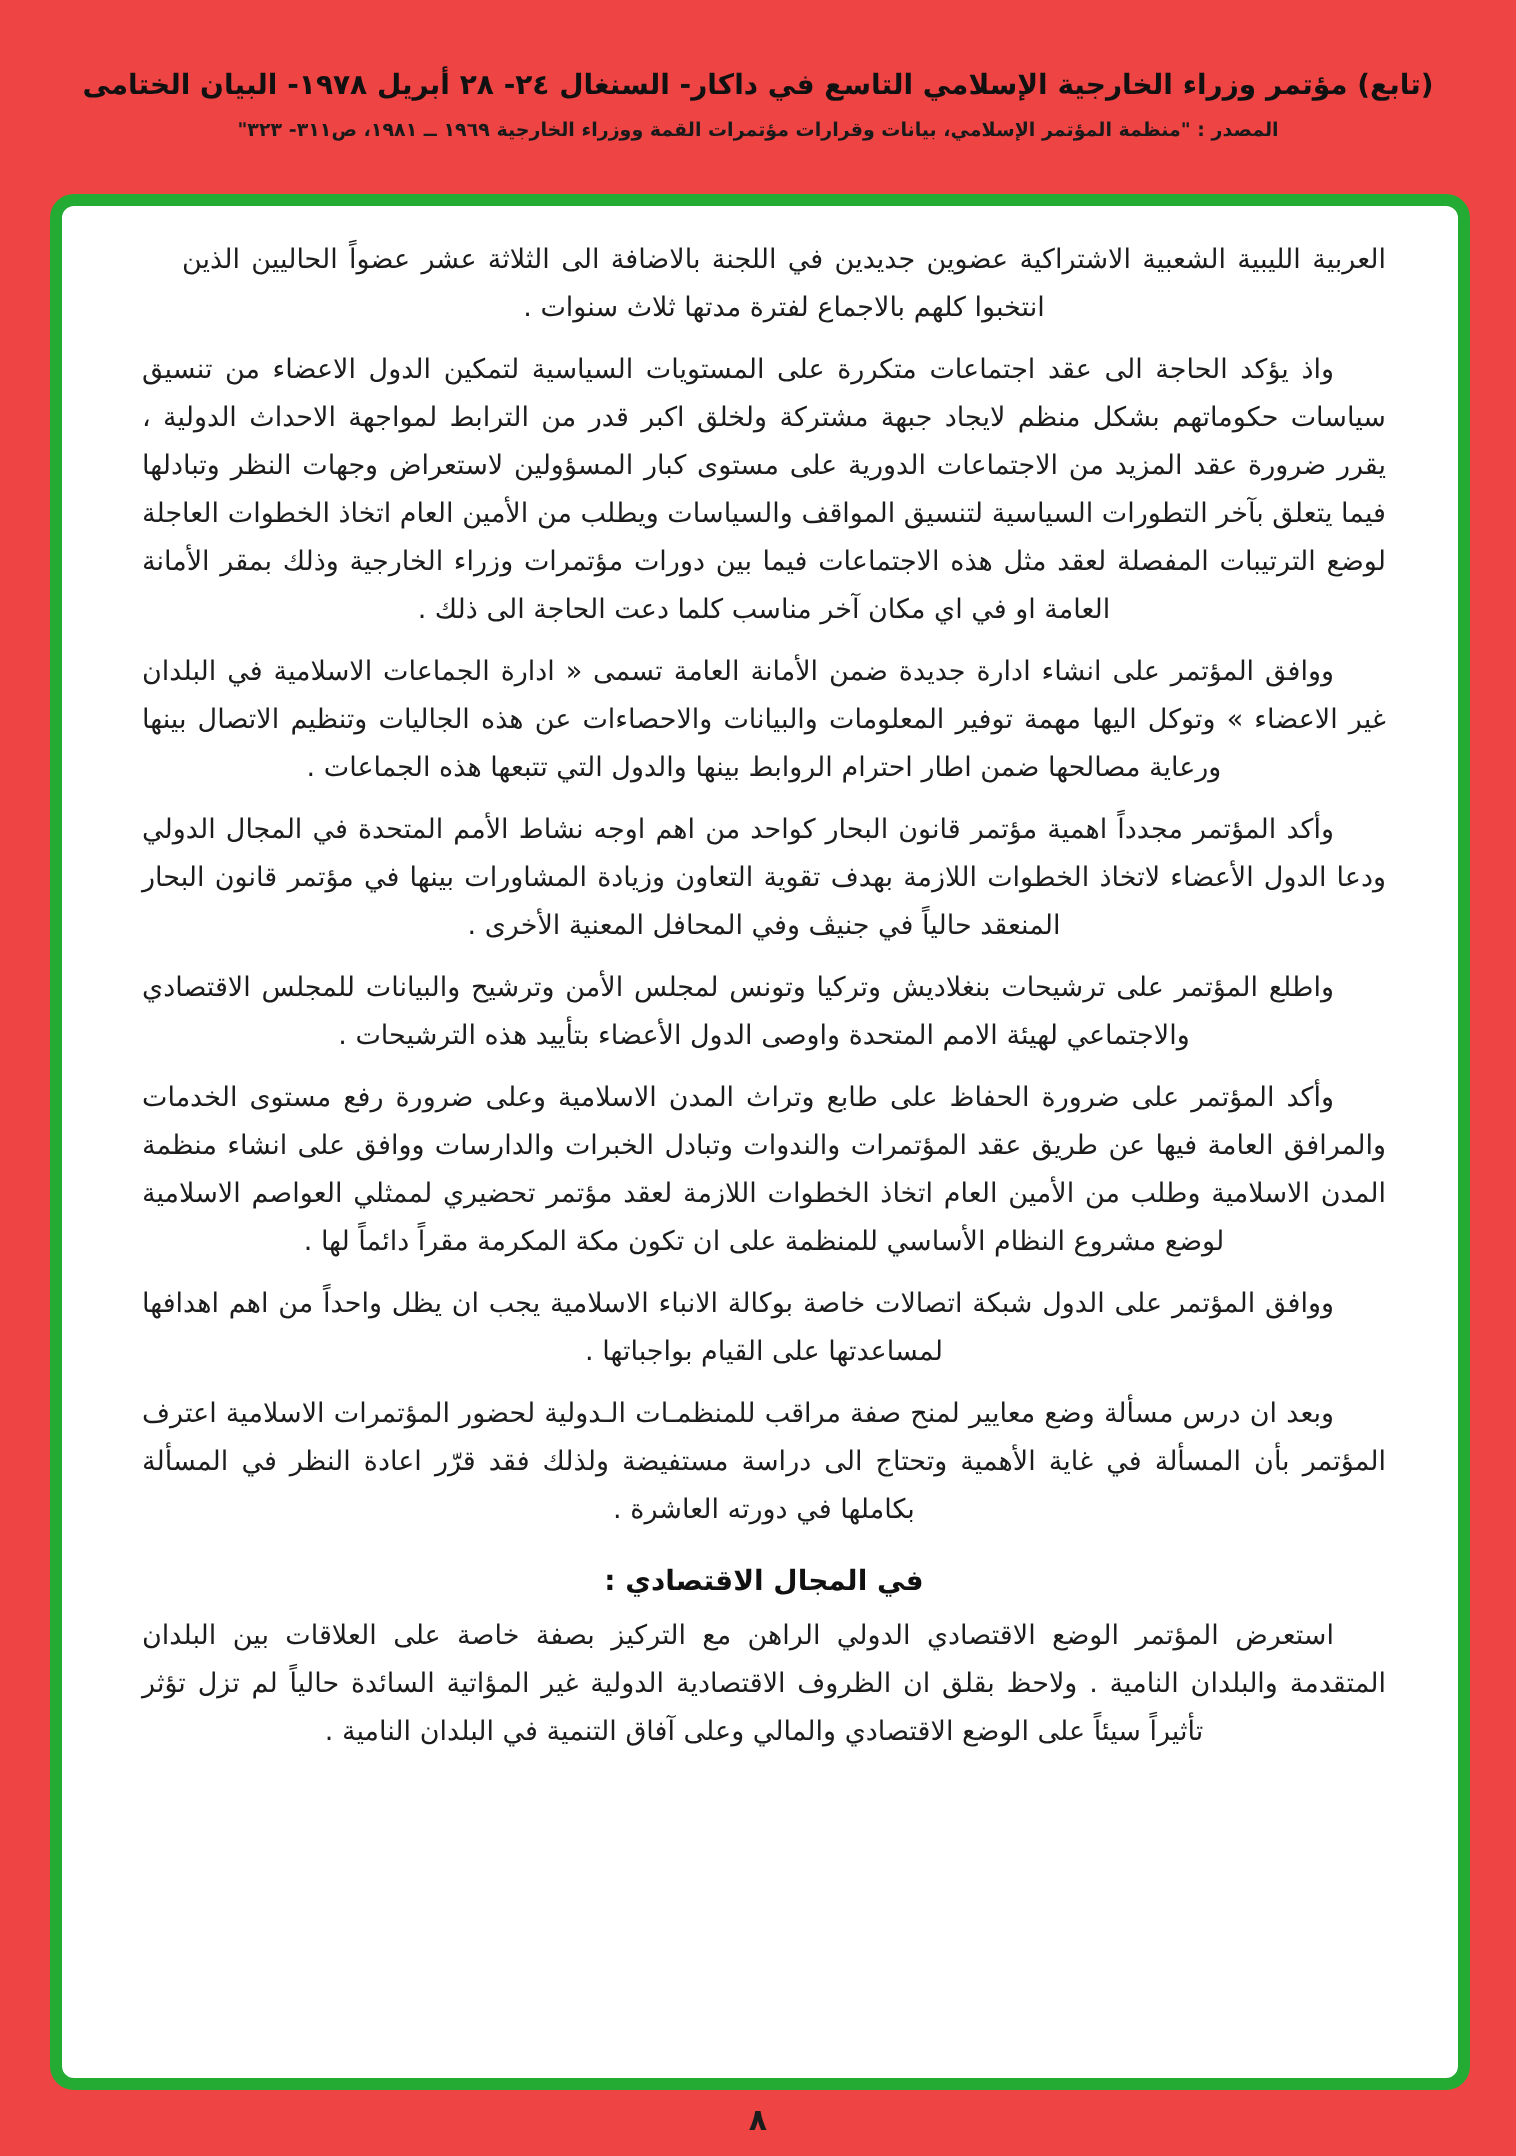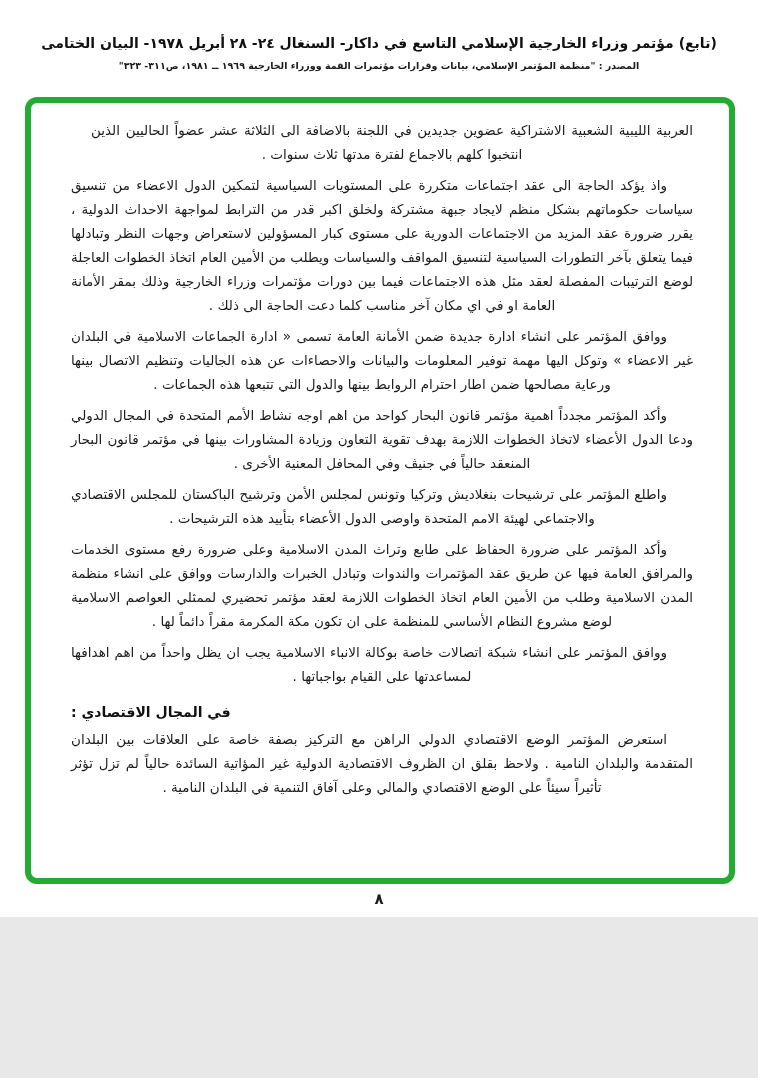--- a/index.html
+++ b/index.html
@@ -3,23 +3,23 @@
 <meta charset="utf-8">
 <style>
   html, body {
     margin: 0;
     padding: 0;
     background: #e8e8e8;
   }
   .page {
     position: relative;
     width: 758px;
-    height: 917px;
+    height: 1078px;
     margin: 0 auto;
-    background: #ffffff;
+    background: #ef4444;
     overflow: hidden;
     font-family: "DejaVu Sans", sans-serif;
     color: #1c1c1c;
     direction: rtl;
   }
   .doc-header {
     padding-top: 32px;
     text-align: center;
     direction: rtl;
   }
@@ -59,21 +59,21 @@
     margin: 7px 0;
     text-indent: 26px;
     color: #1c1c1c;
   }
   .body-par.first {
     text-indent: 0;
     margin-left: 20px;
   }
   .section-heading {
     direction: rtl;
-    text-align: left;
+    text-align: center;
     font-size: 14px;
     font-weight: bold;
     margin: 16px 0 6px 0;
     color: #111111;
   }
   .page-number {
     position: absolute;
     bottom: 9px;
     left: 0;
     right: 0;
@@ -91,23 +91,24 @@
   <div class="doc-header">
     <div class="doc-title">(تابع)  مؤتمر وزراء الخارجية الإسلامي التاسع في داكار- السنغال ٢٤- ٢٨ أبريل ١٩٧٨- البيان الختامى</div>
     <div class="doc-source">المصدر : "منظمة المؤتمر الإسلامي، بيانات وقرارات مؤتمرات القمة ووزراء الخارجية ١٩٦٩ ــ ١٩٨١، ص٣١١- ٣٢٣"</div>
   </div>
 
   <div class="content-box">
     <p class="body-par first">العربية الليبية الشعبية الاشتراكية عضوين جديدين في اللجنة بالاضافة الى الثلاثة عشر عضواً الحاليين الذين انتخبوا كلهم بالاجماع لفترة مدتها ثلاث سنوات .</p>
     <p class="body-par">واذ يؤكد الحاجة الى عقد اجتماعات متكررة على المستويات السياسية لتمكين الدول الاعضاء من تنسيق سياسات حكوماتهم بشكل منظم لايجاد جبهة مشتركة ولخلق اكبر قدر من الترابط لمواجهة الاحداث الدولية ، يقرر ضرورة عقد المزيد من الاجتماعات الدورية على مستوى كبار المسؤولين لاستعراض وجهات النظر وتبادلها فيما يتعلق بآخر التطورات السياسية لتنسيق المواقف والسياسات ويطلب من الأمين العام اتخاذ الخطوات العاجلة لوضع الترتيبات المفصلة لعقد مثل هذه الاجتماعات فيما بين دورات مؤتمرات وزراء الخارجية وذلك بمقر الأمانة العامة او في اي مكان آخر مناسب كلما دعت الحاجة الى ذلك .</p>
     <p class="body-par">ووافق المؤتمر على انشاء ادارة جديدة ضمن الأمانة العامة تسمى « ادارة الجماعات الاسلامية في البلدان غير الاعضاء » وتوكل اليها مهمة توفير المعلومات والبيانات والاحصاءات عن هذه الجاليات وتنظيم الاتصال بينها ورعاية مصالحها ضمن اطار احترام الروابط بينها والدول التي تتبعها هذه الجماعات .</p>
     <p class="body-par">وأكد المؤتمر مجدداً اهمية مؤتمر قانون البحار كواحد من اهم اوجه نشاط الأمم المتحدة في المجال الدولي ودعا الدول الأعضاء لاتخاذ الخطوات اللازمة بهدف تقوية التعاون وزيادة المشاورات بينها في مؤتمر قانون البحار المنعقد حالياً في جنيڤ وفي المحافل المعنية الأخرى .</p>
-    <p class="body-par">واطلع المؤتمر على ترشيحات بنغلاديش وتركيا وتونس لمجلس الأمن وترشيح الباكستان للمجلس الاقتصادي والاجتماعي لهيئة الامم المتحدة واوصى الدول الأعضاء بتأييد هذه الترشيحات .</p>
+    <p class="body-par">واطلع المؤتمر على ترشيحات بنغلاديش وتركيا وتونس لمجلس الأمن وترشيح والبيانات للمجلس الاقتصادي والاجتماعي لهيئة الامم المتحدة واوصى الدول الأعضاء بتأييد هذه الترشيحات .</p>
     <p class="body-par">وأكد المؤتمر على ضرورة الحفاظ على طابع وتراث المدن الاسلامية وعلى ضرورة رفع مستوى الخدمات والمرافق العامة فيها عن طريق عقد المؤتمرات والندوات وتبادل الخبرات والدارسات ووافق على انشاء منظمة المدن الاسلامية وطلب من الأمين العام اتخاذ الخطوات اللازمة لعقد مؤتمر تحضيري لممثلي العواصم الاسلامية لوضع مشروع النظام الأساسي للمنظمة على ان تكون مكة المكرمة مقراً دائماً لها .</p>
-    <p class="body-par">ووافق المؤتمر على انشاء شبكة اتصالات خاصة بوكالة الانباء الاسلامية يجب ان يظل واحداً من اهم اهدافها لمساعدتها على القيام بواجباتها .</p>
+    <p class="body-par">ووافق المؤتمر على الدول شبكة اتصالات خاصة بوكالة الانباء الاسلامية يجب ان يظل واحداً من اهم اهدافها لمساعدتها على القيام بواجباتها .</p>
+    <p class="body-par">وبعد ان درس مسألة وضع معايير لمنح صفة مراقب للمنظمـات الـدولية لحضور المؤتمرات الاسلامية اعترف المؤتمر بأن المسألة في غاية الأهمية وتحتاج الى دراسة مستفيضة ولذلك فقد قرّر اعادة النظر في المسألة بكاملها في دورته العاشرة .</p>
 
     <h2 class="section-heading">في المجال الاقتصادي :</h2>
 
     <p class="body-par">استعرض المؤتمر الوضع الاقتصادي الدولي الراهن مع التركيز بصفة خاصة على العلاقات بين البلدان المتقدمة والبلدان النامية . ولاحظ بقلق ان الظروف الاقتصادية الدولية غير المؤاتية السائدة حالياً لم تزل تؤثر تأثيراً سيئاً على الوضع الاقتصادي والمالي وعلى آفاق التنمية في البلدان النامية .</p>
   </div>
 
   <div class="page-number">٨</div>
 
 </div>
 

